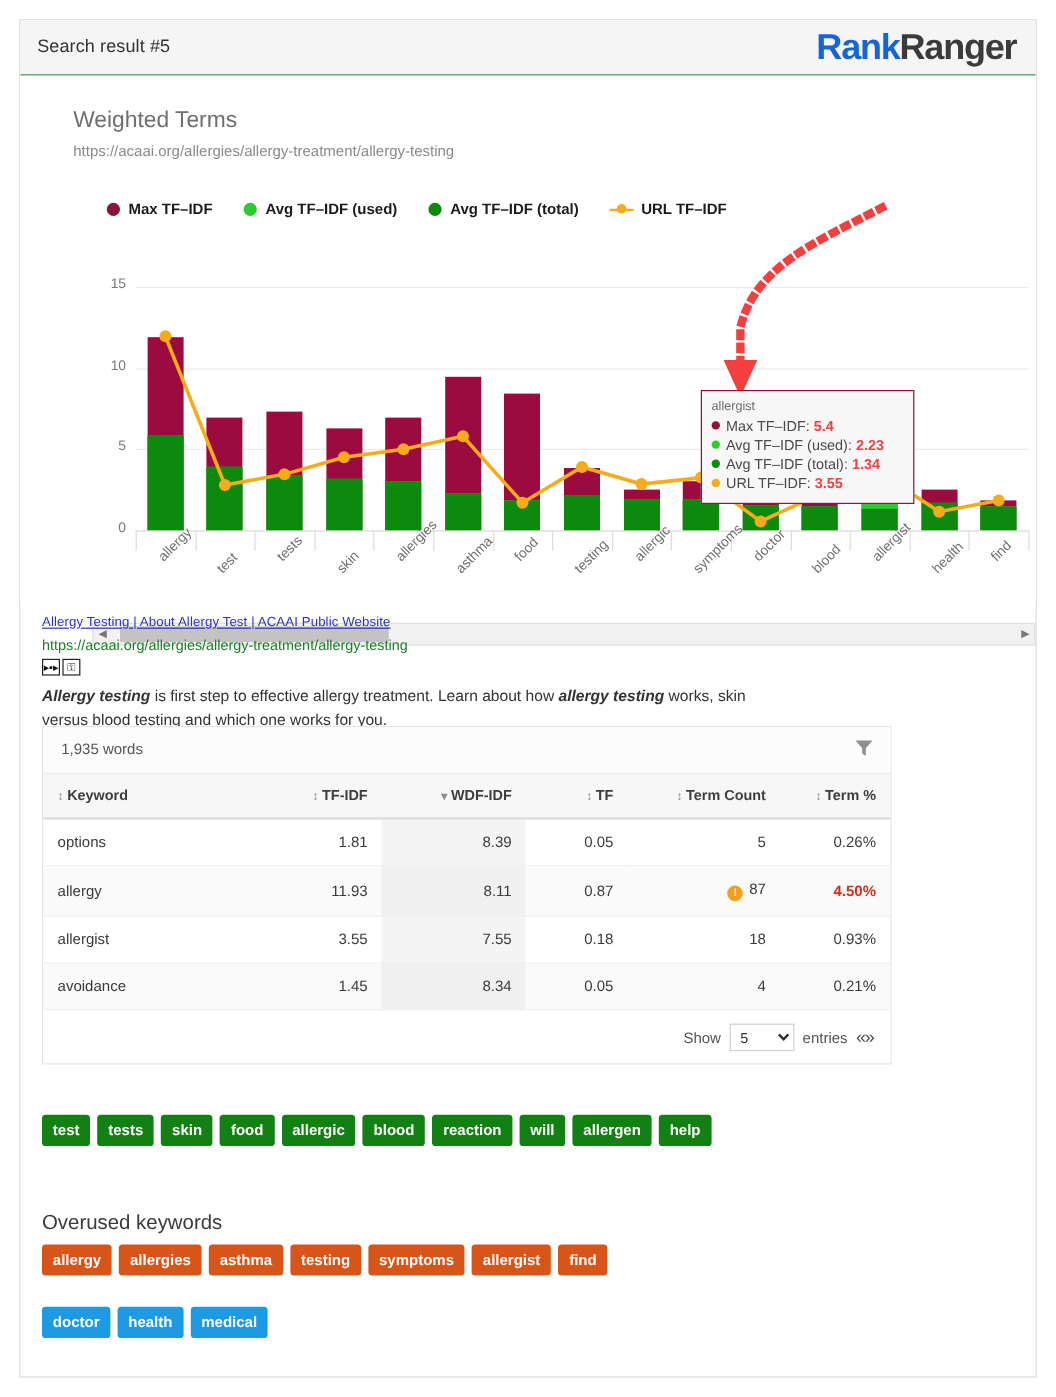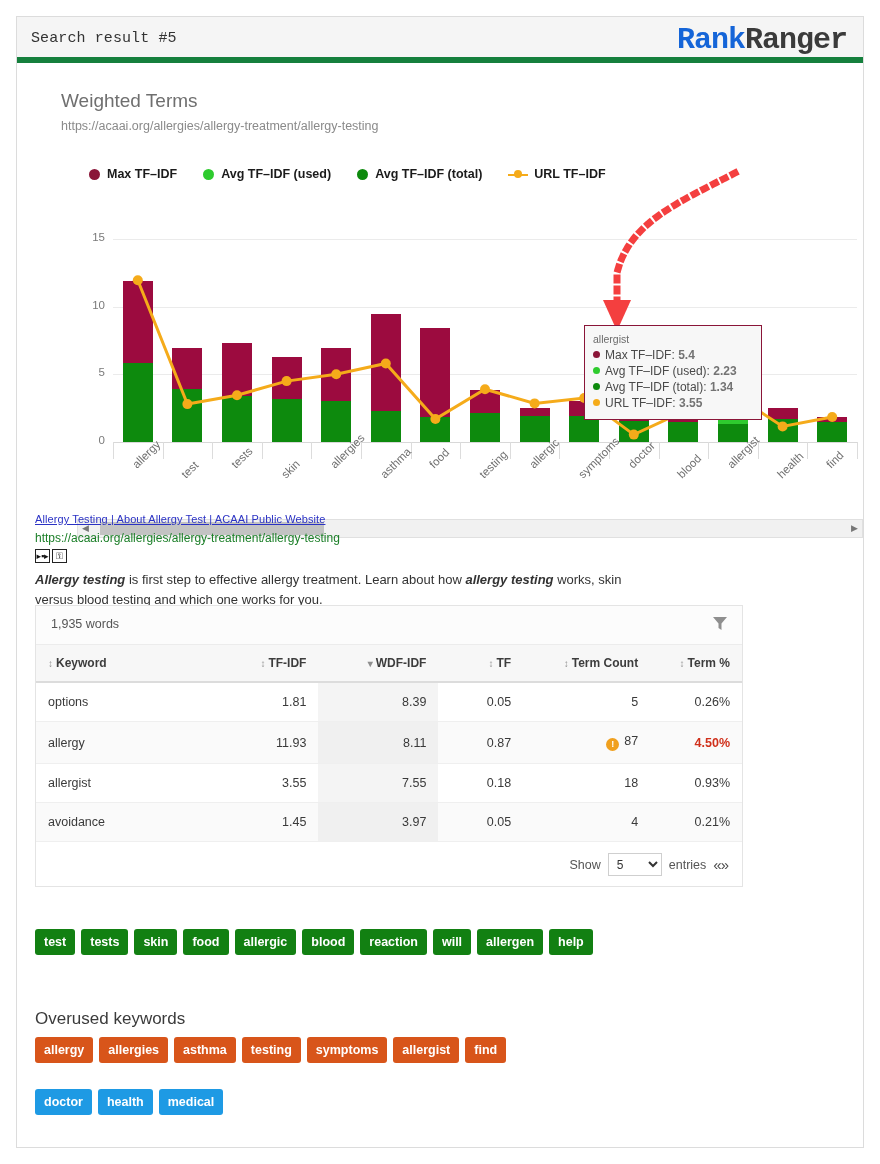--- a/index.html
+++ b/index.html
@@ -12,21 +12,21 @@
   }
   .page{position:relative;width:880px;height:1164px;background:#fff;}
 
   
   .card{
     position:absolute;left:16px;top:16px;width:848px;height:1132px;
     background:#ffffff;border:1px solid #dcdcdc;box-sizing:border-box;
   }
   .card-header{
     position:absolute;left:0;top:0;width:846px;height:46px;
-    background:#f5f5f5;border-bottom:6px solid #15803d;box-sizing:border-box;font-family:Liberation Mono, monospace;
+    background:#f5f5f5;border-bottom:1px solid #15803d;box-sizing:border-box;
   }
   .card-title{
     position:absolute;left:14px;top:13px;font-size:15px;color:#333;letter-spacing:.1px;
   }
   .brand{
     position:absolute;right:16px;top:4px;font-size:30px;font-weight:bold;
     letter-spacing:-1px;line-height:38px;
   }
   .brand .b1{color:#1565d8;}
   .brand .b2{color:#3b3b3b;}
@@ -72,21 +72,21 @@
 
   
   .tooltip{
     position:absolute;left:567px;top:262px;width:178px;
     background:#f7f7f7;border:1px solid #8a1538;box-sizing:border-box;
     padding:7px 8px 8px 8px;
   }
   .tt-title{font-size:10.5px;color:#6b6b6b;margin-bottom:2px;}
   .tt-row{font-size:12px;color:#4a4a4a;line-height:16px;white-space:nowrap;}
   .tt-row .d{display:inline-block;width:7px;height:7px;border-radius:50%;margin-right:5px;vertical-align:1px;}
-  .tt-row b{color:#737373;}
+  .tt-row b{color:#ef4444;}
 
   
   .hscroll{
     position:absolute;left:60px;top:456px;width:786px;height:19px;
     background:#f1f1f1;border:1px solid #e0e0e0;box-sizing:border-box;
   }
   .hscroll .thumb{position:absolute;left:22px;top:2px;width:224px;height:13px;background:#c3c3c3;}
   .hscroll .ar{position:absolute;top:4px;font-size:9px;color:#777;line-height:9px;}
   .hscroll .ar.l{left:4px;}
   .hscroll .ar.r{right:4px;}
@@ -418,21 +418,21 @@
               <td class="first">allergist</td>
               <td>3.55</td>
               <td class="hl">7.55</td>
               <td>0.18</td>
               <td>18</td>
               <td class="">0.93%</td>
             </tr>
             <tr>
               <td class="first">avoidance</td>
               <td>1.45</td>
-              <td class="hl">3.97</td>
+              <td class="hl">8.34</td>
               <td>0.05</td>
               <td>4</td>
               <td class="">0.21%</td>
             </tr>
           </tbody>
       </table>
       <div class="tbl-foot">
         <div class="pager">
           <span>Show</span>
           <select><option value="5">5</option><option value="10">10</option><option value="25">25</option><option value="50">50</option></select>

